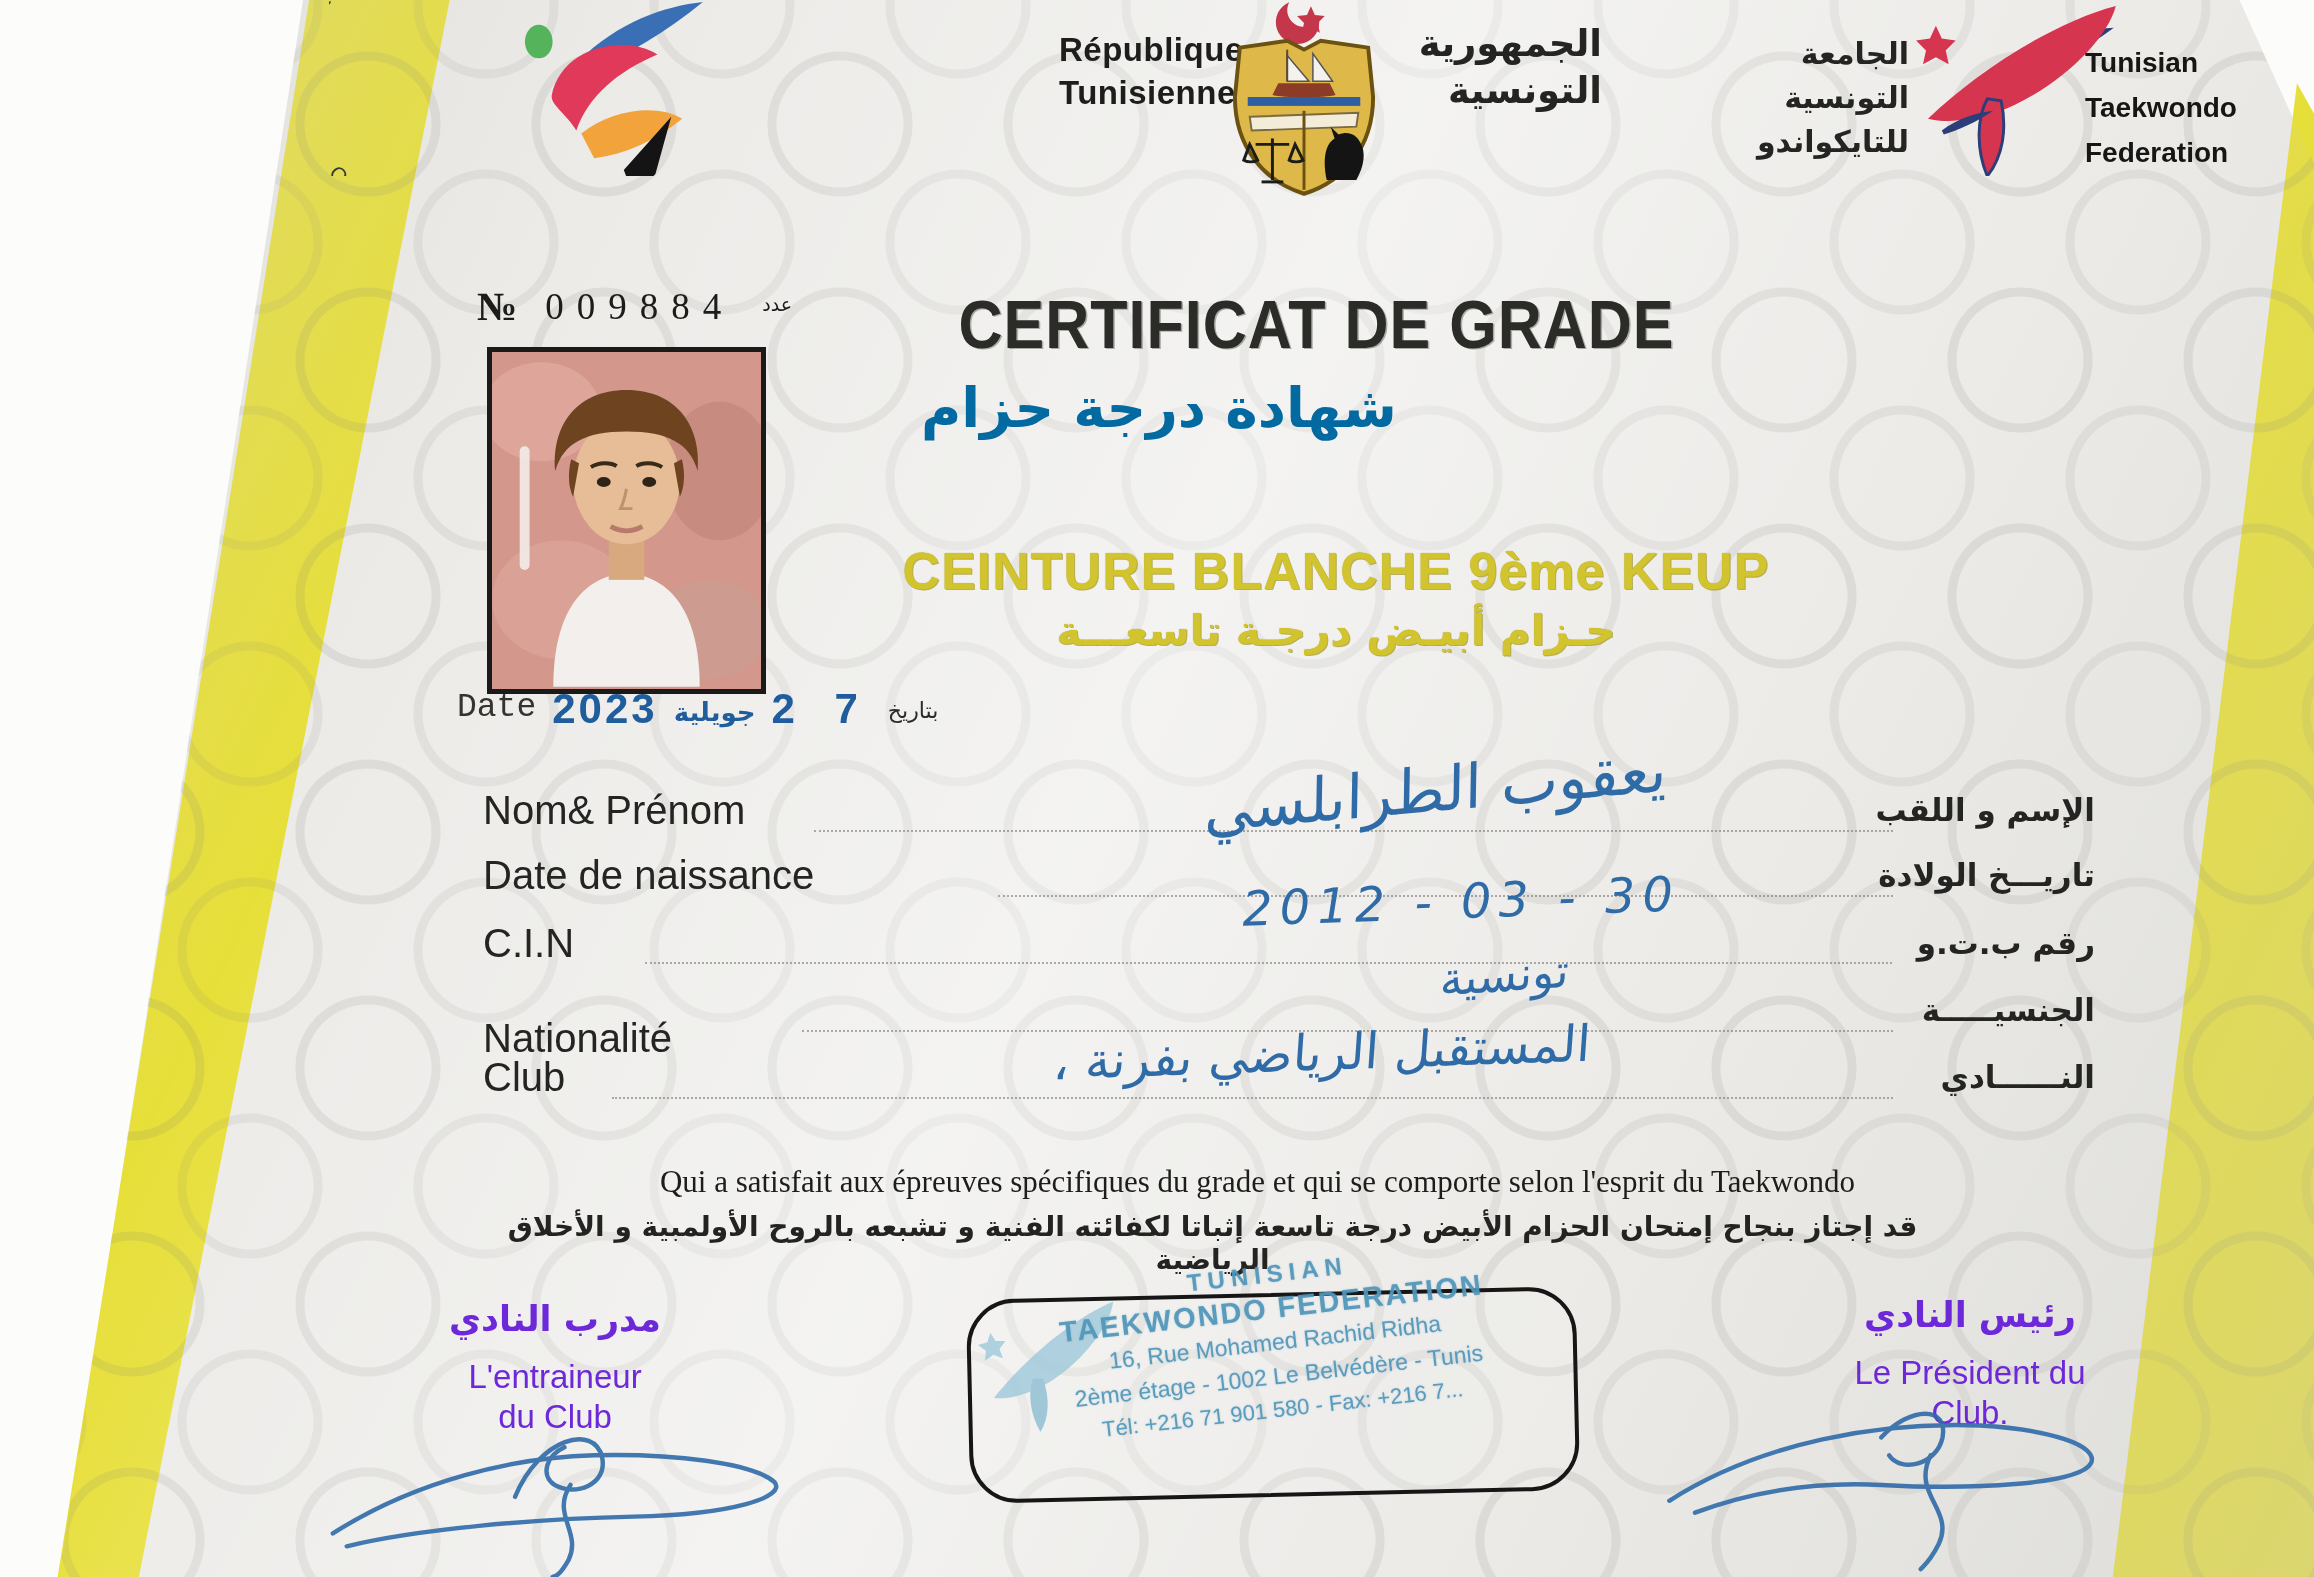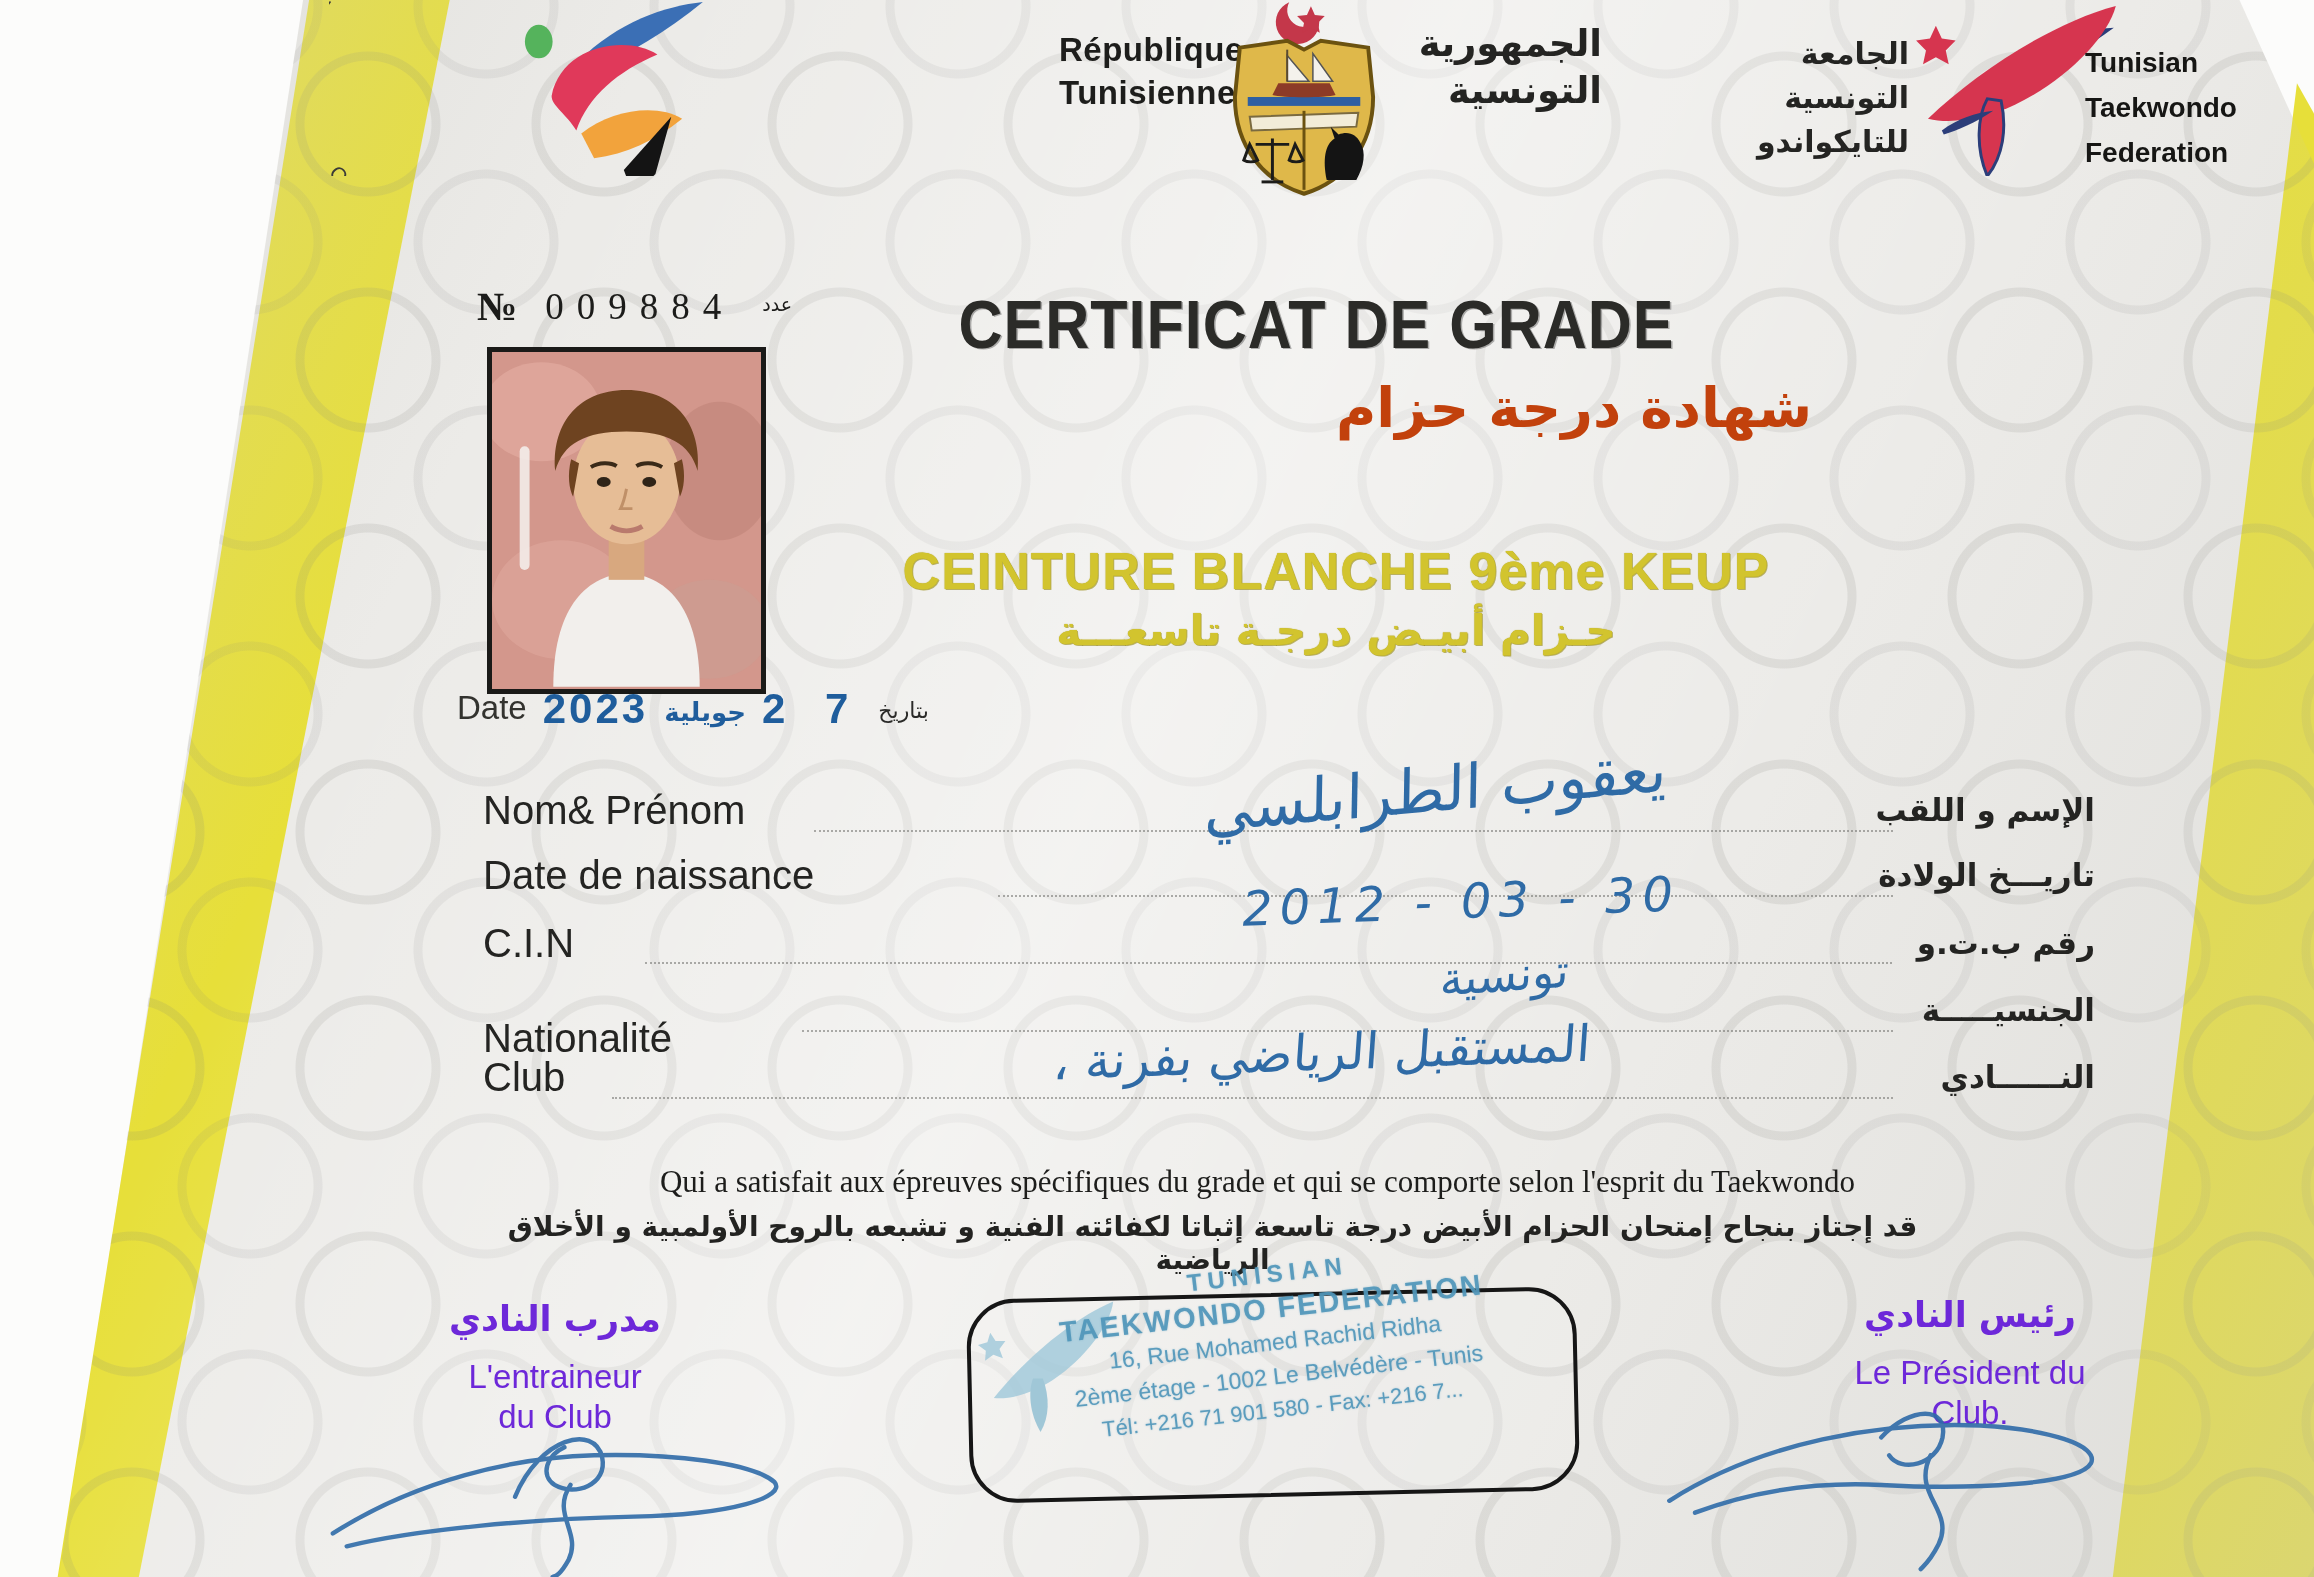--- a/index.html
+++ b/index.html
@@ -37,32 +37,32 @@
   
   .serial{left:477px;top:283px;display:flex;align-items:flex-start;gap:28px;color:#1c1c1a;
           font-family:"Liberation Serif",serif;}
   .serial .no{font-size:40px;font-weight:bold;}
   .serial .num{font-size:37px;letter-spacing:13px;margin-top:2px;}
   .serial .adad{font-family:"DejaVu Sans",sans-serif;font-size:19px;margin-top:10px;direction:rtl;}
 
   .photo{left:487px;top:347px;width:269px;height:337px;border:5px solid #1a1a18;background:#d3978c;}
 
   .dateline{left:457px;top:689px;display:flex;align-items:flex-start;gap:16px;}
-  .dateline .d-label{font-family:Liberation Sans, sans-serif;font-size:33px;color:#33332f;}
+  .dateline .d-label{font-family:Liberation Mono, monospace;font-size:33px;color:#33332f;}
   .stamp-blue{color:#1f5d9c;font-weight:bold;}
   .d-year,.d-day{font-size:42px;letter-spacing:3px;line-height:40px;}
   .d-day{letter-spacing:14px;}
   .d-month{font-family:"DejaVu Sans",sans-serif;font-size:26px;margin-top:8px;direction:rtl;}
   .d-bitarikh{font-family:"DejaVu Sans",sans-serif;font-size:22px;color:#2a2a28;margin-top:9px;direction:rtl;}
 
   
   .title-fr{left:871px;top:289px;width:891px;text-align:center;font-size:61px;font-weight:bold;
             color:#2b2b28;transform:scaleY(1.12);letter-spacing:1px;text-shadow:1.5px 1.5px 0 rgba(40,40,40,0.35);}
-  .title-ar{left:921px;top:376px;width:891px;text-align:right;direction:rtl;
-            font-family:"DejaVu Sans",sans-serif;font-weight:bold;font-size:55px;color:#c2410c;}
+  .title-ar{left:921px;top:376px;width:891px;text-align:left;direction:rtl;
+            font-family:"DejaVu Sans",sans-serif;font-weight:bold;font-size:55px;color:#0369a1;}
   .grade-fr{left:851px;top:541px;width:970px;text-align:center;font-size:52px;font-weight:bold;
             color:#d2c42e;letter-spacing:1px;text-shadow:0 0 1px #a89a18, 1px 1px 0 rgba(150,138,20,0.6);}
   .grade-ar{left:851px;top:606px;width:970px;text-align:center;direction:rtl;
             font-family:"DejaVu Sans",sans-serif;font-weight:bold;font-size:42px;color:#d2c42e;
             text-shadow:0 0 1px #a89a18, 1px 1px 0 rgba(150,138,20,0.6);}
 
   
   .f-label{font-size:40px;color:#242422;left:483px;}
   .a-label{font-family:"DejaVu Sans",sans-serif;font-weight:bold;font-size:31px;color:#242422;
            direction:rtl;right:220px;}

